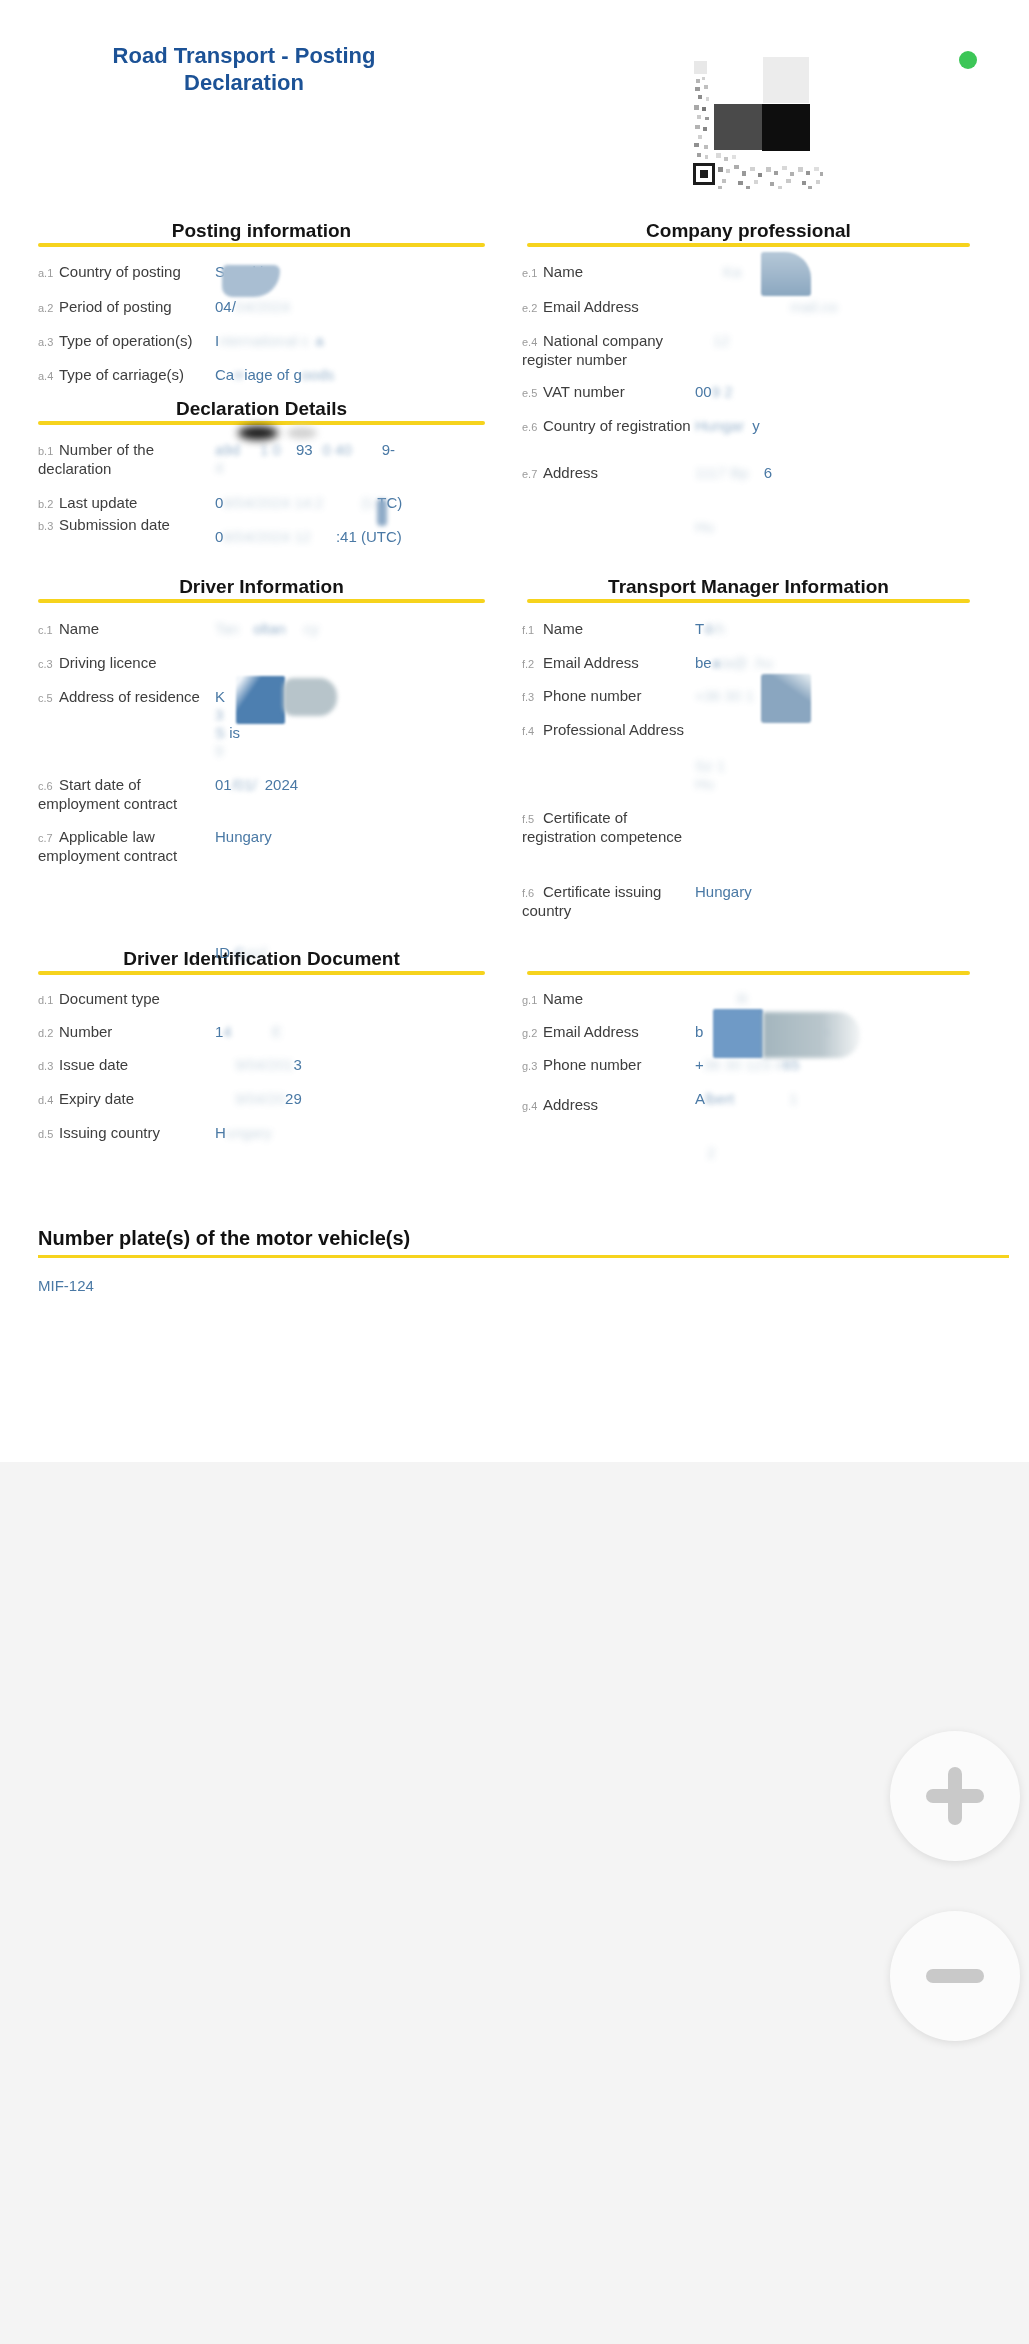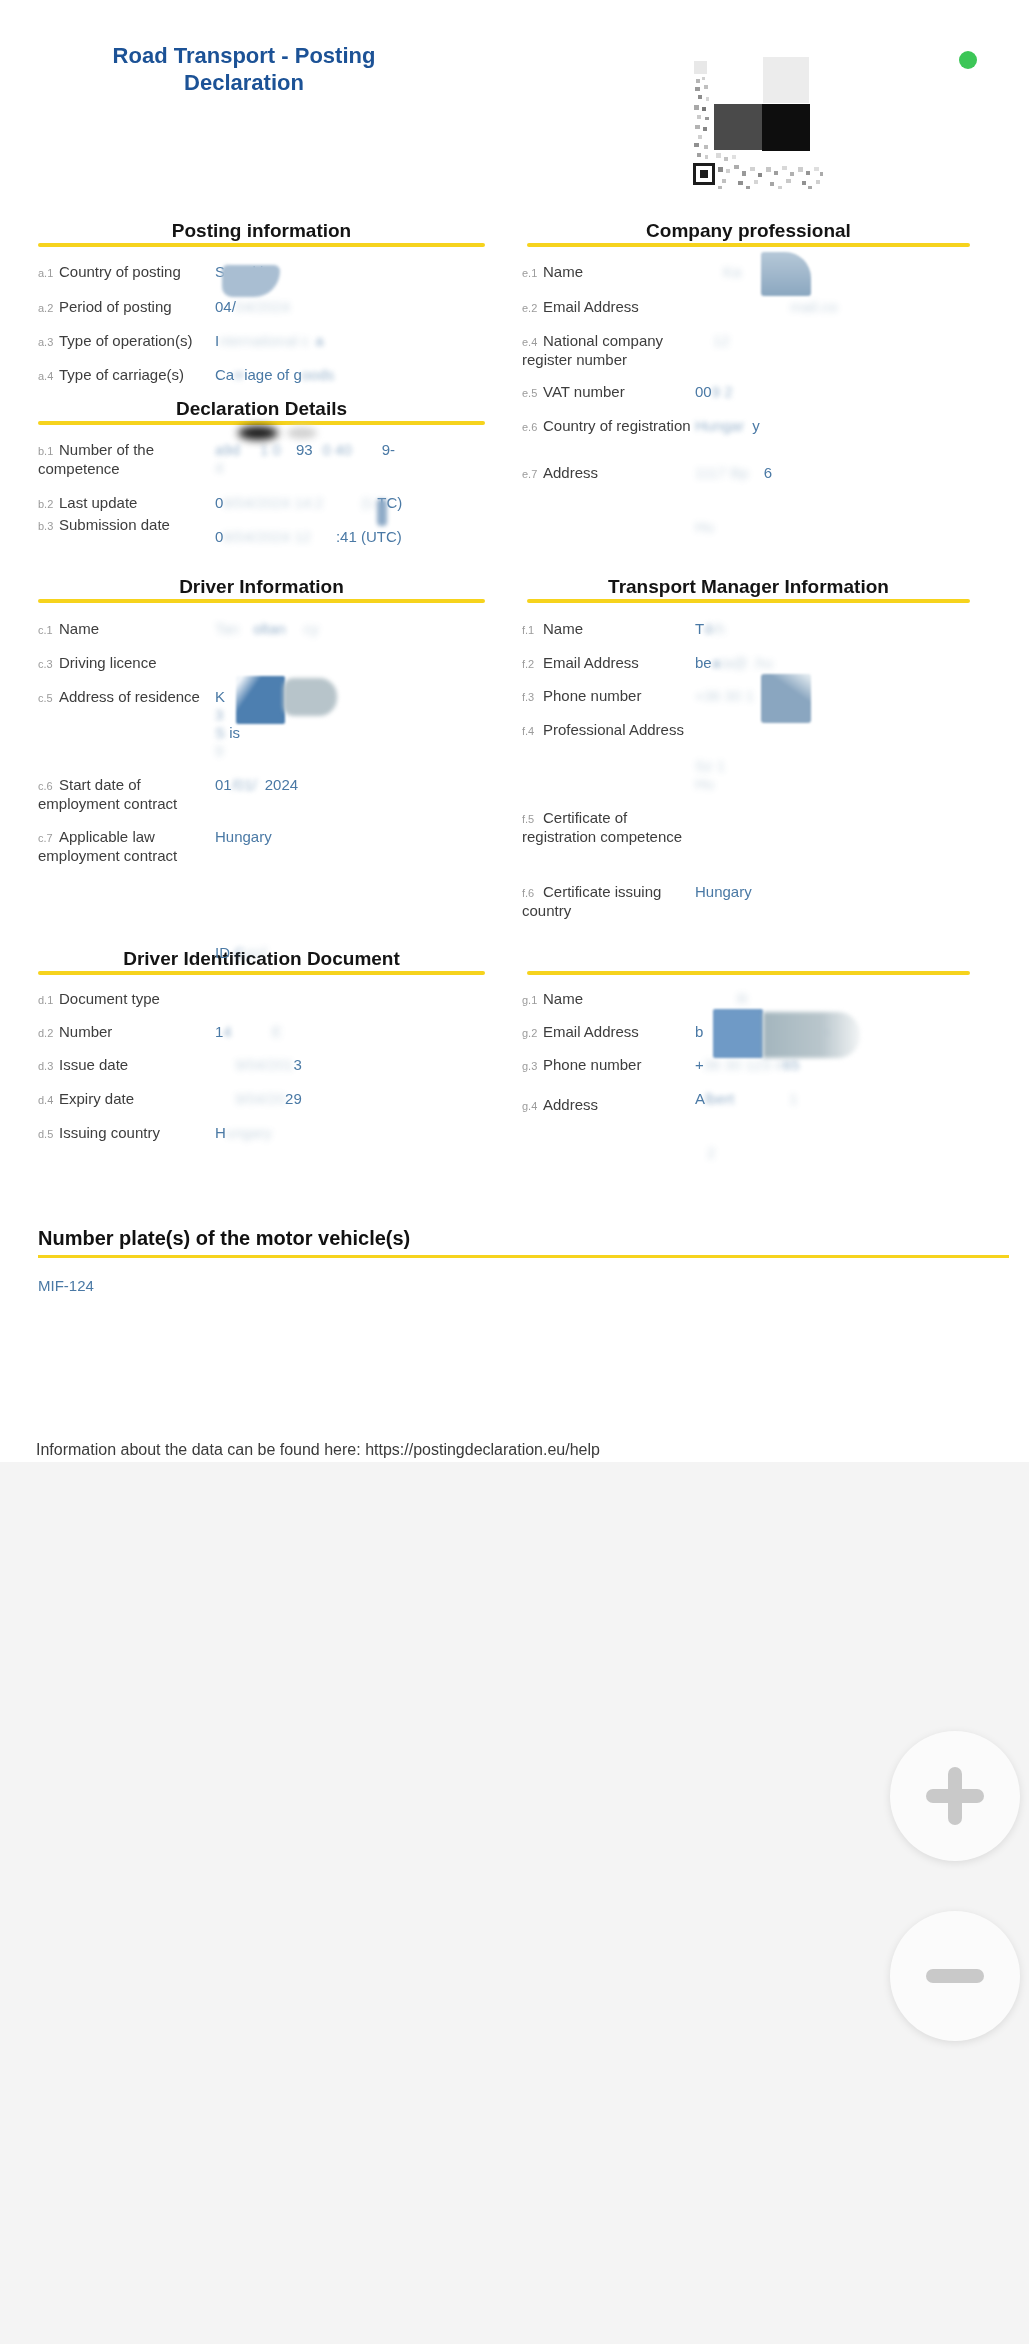--- a/index.html
+++ b/index.html
@@ -144,21 +144,21 @@
 
     <div class="lbl left" style="top:263px"><span class="pfx">a.1</span><span>Country of posting</span></div>
     <div class="val left" style="top:263px"><span class="pt-v">S</span><span class="pt-b">lova</span><span class="pt-v">kia</span></div>
     <div class="lbl left" style="top:298px"><span class="pfx">a.2</span><span>Period of posting</span></div>
     <div class="val left" style="top:298px"><span class="pt-v">04/</span><span class="pt-f">04/2024</span></div>
     <div class="lbl left" style="top:332px"><span class="pfx">a.3</span><span>Type of operation(s)</span></div>
     <div class="val left" style="top:332px"><span class="pt-v">I</span><span class="pt-f">nternational c</span><span class="pt-g" style="width: 6px;"></span><span class="pt-b">a</span></div>
     <div class="lbl left" style="top:366px"><span class="pfx">a.4</span><span>Type of carriage(s)</span></div>
     <div class="val left" style="top:366px"><span class="pt-v">Ca</span><span class="pt-b">rr</span><span class="pt-v">iage of g</span><span class="pt-b">oods</span></div>
 
-    <div class="lbl left" style="top:441px"><span class="pfx">b.1</span><span>Number of the competence</span></div>
+    <div class="lbl left" style="top:441px"><span class="pfx">b.1</span><span>Number of the declaration</span></div>
     <div class="val left" style="top:441px"><span class="pt-b">a9d</span><span class="pt-g" style="width: 20px;"></span><span class="pt-b">1 0</span><span class="pt-g" style="width: 15px;"></span><span class="pt-v">93</span><span class="pt-g" style="width: 10px;"></span><span class="pt-b">0 40</span><span class="pt-g" style="width: 30px;"></span><span class="pt-v">9-</span><br><span class="pt-f">4</span></div>
     <div class="lbl left" style="top:494px"><span class="pfx">b.2</span><span>Last update</span></div>
     <div class="val left" style="top:494px"><span class="pt-v">0</span><span class="pt-f">8/04/2024 14:2</span><span class="pt-g" style="width: 38px;"></span><span class="pt-f">(U</span><span class="pt-v">TC)</span></div>
     <div class="lbl left" style="top:516px"><span class="pfx">b.3</span><span>Submission date</span></div>
     <div class="val left" style="top:528px"><span class="pt-v">0</span><span class="pt-f">8/04/2024 12</span><span class="pt-g" style="width: 25px;"></span><span class="pt-v">:41 (UTC)</span></div>
 
     <div class="lbl left" style="top:620px"><span class="pfx">c.1</span><span>Name</span></div>
     <div class="val left" style="top:620px"><span class="pt-f">Tan</span><span class="pt-g" style="width: 14px;"></span><span class="pt-b">oltan</span><span class="pt-g" style="width: 18px;"></span><span class="pt-f">cy</span></div>
     <div class="lbl left" style="top:654px"><span class="pfx">c.3</span><span>Driving licence</span></div>
     <div class="val left" style="top:654px"></div>
@@ -223,21 +223,20 @@
     <div class="blob blob-c5-blue"></div>
     <div class="blob blob-c5-gray"></div>
     <div class="blob blob-f3"></div>
     <div class="blob blob-g2-blue"></div>
     <div class="blob blob-g2-gray"></div>
 
     <div class="plates-title">Number plate(s) of the motor vehicle(s)</div>
     <div class="plates-rule"></div>
     <div class="plate-value">MIF-124</div>
 
-    <div class="footer">Information about the data can be found here: https://postingdeclaration.eu/help</div>
   </div>
 
   <button class="zoom-btn zoom-in">
     <span><span class="bar h"></span><span class="bar v"></span></span>
   </button>
   <button class="zoom-btn zoom-out">
     <span><span class="bar h"></span></span>
   </button>
 </div>
 

